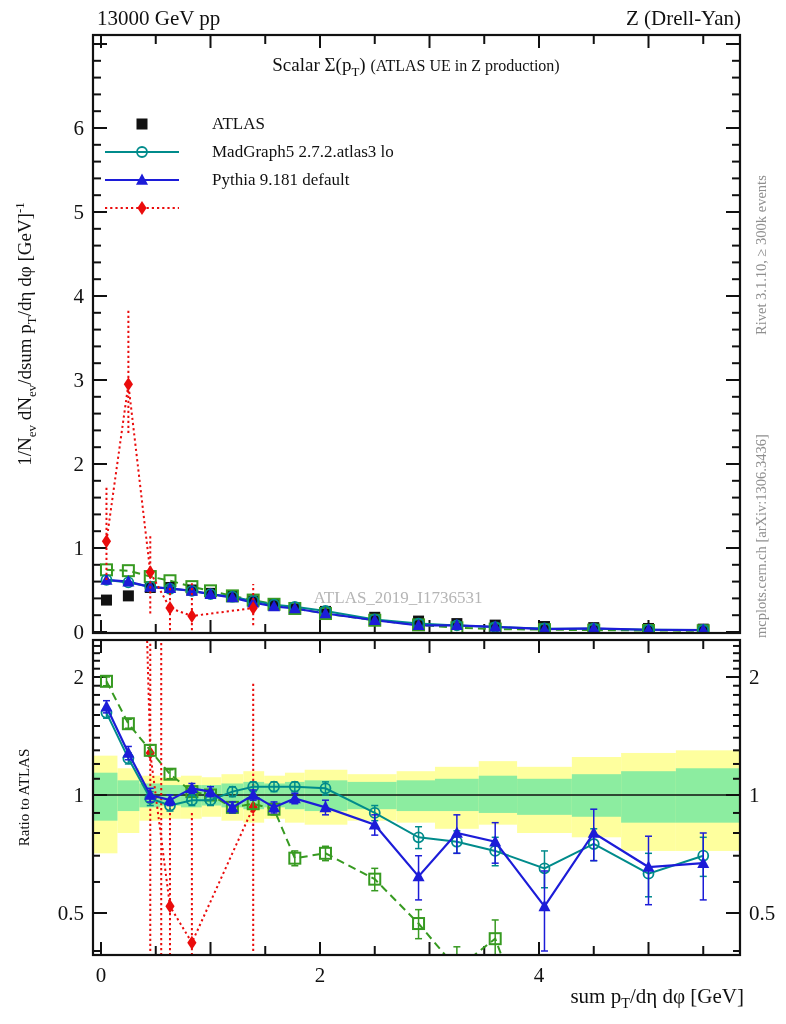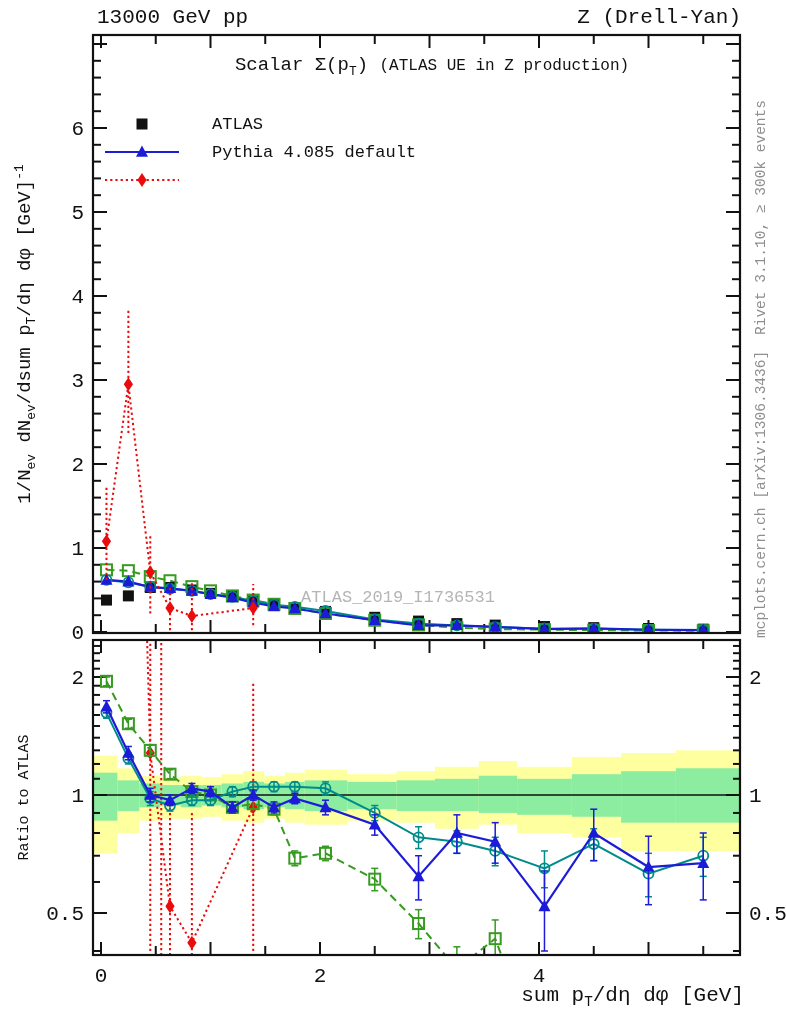--- a/index.html
+++ b/index.html
@@ -1,21 +1,21 @@
 <!DOCTYPE html>
 <html><head>
 <meta charset="utf-8">
 <style>
   html,body{margin:0;padding:0;background:#ffffff;}
   .fig{position:relative;width:786px;height:1024px;background:#ffffff;overflow:hidden;
-       font-family:Liberation Mono, monospace;color:#111;}
+       font-family:Liberation Serif, serif;color:#111;}
   .hdr{position:absolute;top:6px;font-size:21px;white-space:nowrap;}
   .hdr-left{left:97px;}
   .hdr-right{right:45px;}
-  .plot-title{position:absolute;left:432px;top:54px;transform:translateX(-50%);
+  .plot-title{position:absolute;left:416px;top:54px;transform:translateX(-50%);
       font-size:19px;white-space:nowrap;}
   .plot-title .small{font-size:16px;}
   .legend{position:absolute;left:102px;top:110px;}
   .legend-row{display:flex;align-items:center;height:28px;gap:20px;}
   .legend-label{font-size:17px;padding-left:10px;white-space:nowrap;}
   .watermark{position:absolute;left:355px;top:588px;transform:translateX(-50%);
       font-size:17px;color:#b5b5b5;white-space:nowrap;margin-left:43px;}
   .vlabel{position:absolute;transform:rotate(-90deg);transform-origin:0 0;
       text-align:center;white-space:nowrap;}
   .ylabel-main{left:12px;top:633px;width:598px;font-size:19px;}
@@ -50,24 +50,31 @@
 
   <div class="legend">
       <div class="legend-row">
         <svg width="80" height="22">
           <rect x="34.5" y="5.5" width="11" height="11" fill="#111111"></rect>
         </svg>
         <span class="legend-label">ATLAS</span>
       </div>
       <div class="legend-row">
         <svg width="80" height="22">
+          <line x1="3" y1="11" x2="77" y2="11" stroke="#008b8b" stroke-width="2"></line>
+          <circle cx="40" cy="11" r="5" fill="none" stroke="#008b8b" stroke-width="1.8"></circle>
+        </svg>
+        <span class="legend-label">MadGraph5 2.7.2.atlas3 lo</span>
+      </div>
+      <div class="legend-row">
+        <svg width="80" height="22">
           <line x1="3" y1="11" x2="77" y2="11" stroke="#1c1cd8" stroke-width="2"></line>
           <path d="M 40 4.5 L 46 15.8 L 34 15.8 Z" fill="#1c1cd8"></path>
         </svg>
-        <span class="legend-label">Pythia 4.085 default</span>
+        <span class="legend-label">Pythia 9.181 default</span>
       </div>
       <div class="legend-row">
         <svg width="80" height="22">
           <line x1="3" y1="11" x2="77" y2="11" stroke="#ea0c0c" stroke-width="2" stroke-dasharray="2.2,3"></line>
           <path d="M 40 4 L 44.6 11 L 40 18 L 35.4 11 Z" fill="#ea0c0c"></path>
         </svg>
       </div>
     </div>
 
   <svg id="plot-svg" width="786" height="1024" style="position:absolute;left:0;top:0;pointer-events:none;">

